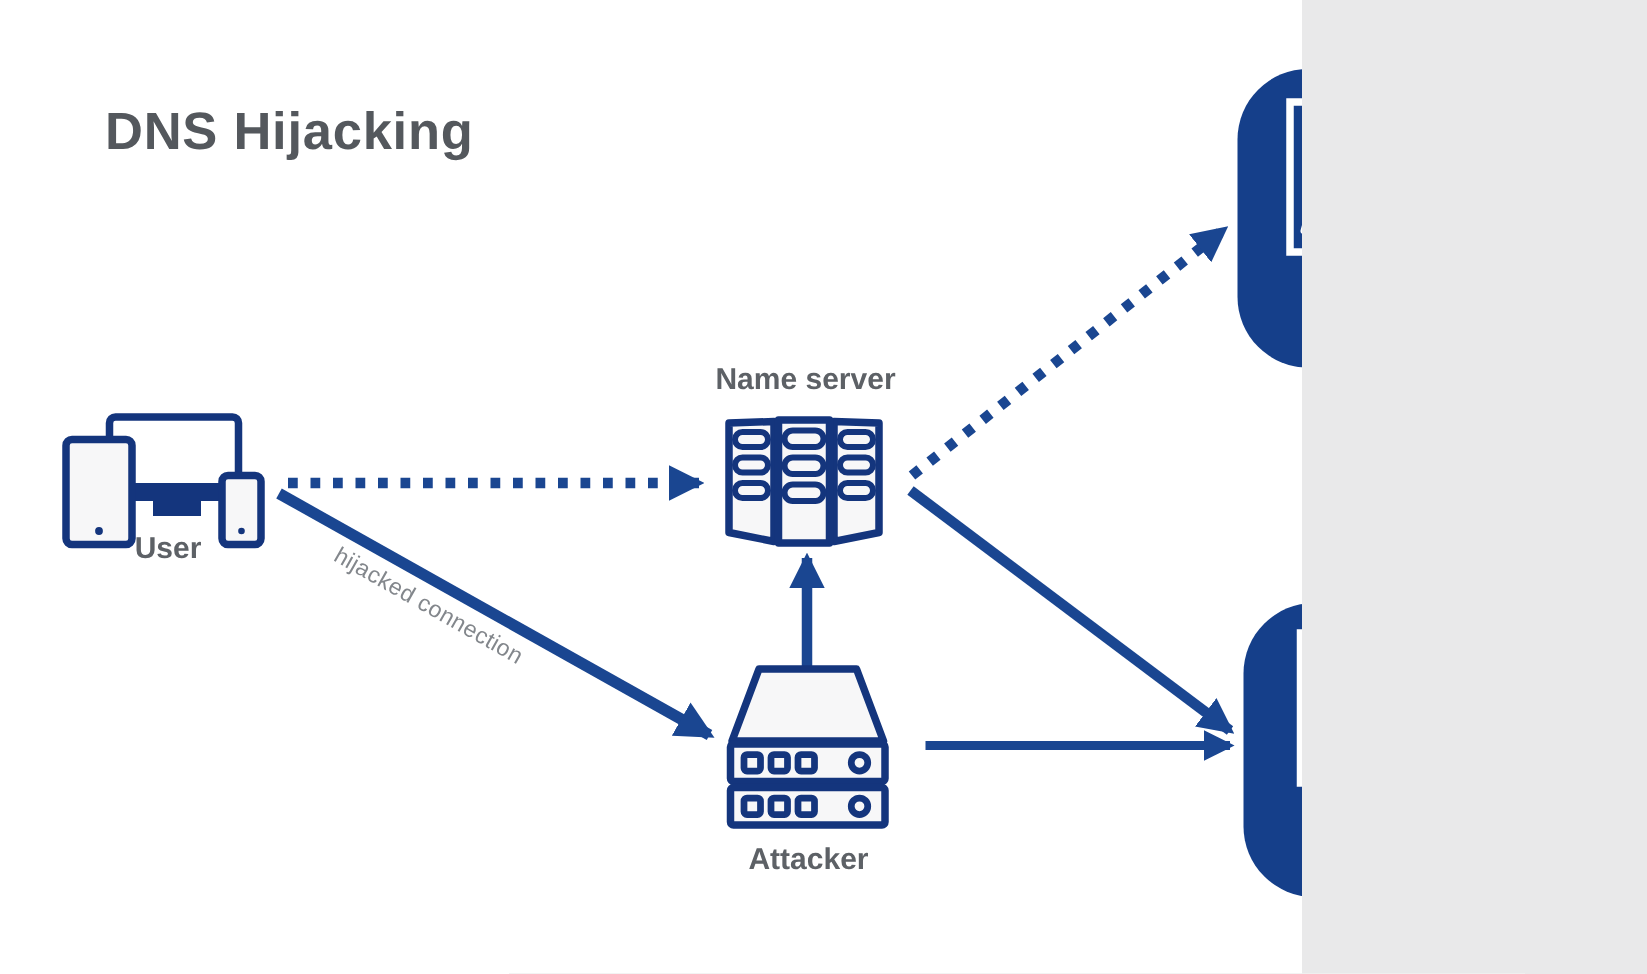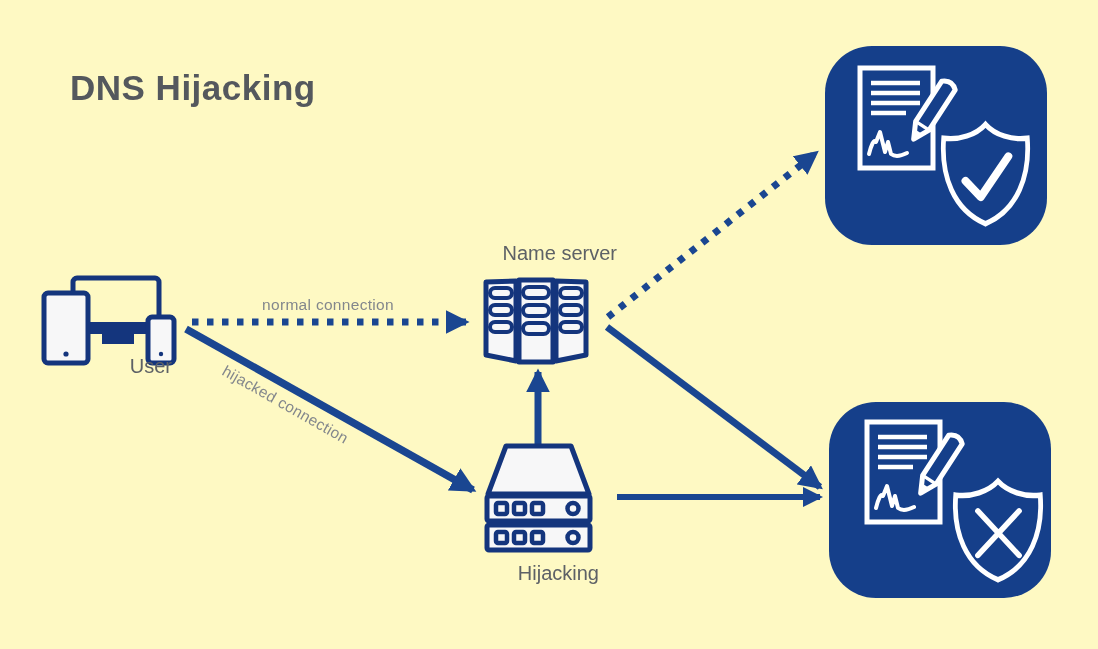--- a/index.html
+++ b/index.html
@@ -1,26 +1,26 @@
 <!DOCTYPE html>
 <html><head>
 <meta charset="utf-8">
 <style>
   html,body{margin:0;padding:0;background:#e9e9ea;}
   .canvas{
-    position:relative;width:1098px;height:649px;overflow:hidden;
-    background:#fef9c3;
+    position:relative;width:868px;height:649px;overflow:hidden;
+    background:#ffffff;
     font-family:"Liberation Sans","DejaVu Sans",sans-serif;
   }
   .title{
     position:absolute;left:70px;top:68px;margin:0;
     font-size:35px;font-weight:bold;letter-spacing:.5px;color:#54585d;
   }
   .node-label{
-    position:absolute;text-align:right;color:#5d6166;font-size:20px;
+    position:absolute;text-align:center;color:#5d6166;font-size:20px;font-weight:bold;
   }
   .node-label.user{left:52px;top:355px;width:120px;}
   .node-label.ns{left:457px;top:242px;width:160px;}
   .node-label.attacker{left:479px;top:562px;width:120px;}
   .conn-label{
     position:absolute;color:#83878c;font-size:15.5px;letter-spacing:.3px;
   }
   .conn-label.normal{left:216px;top:296px;width:224px;text-align:center;}
   .conn-label.hijacked{
     left:228px;top:362px;width:220px;
@@ -127,17 +127,16 @@
         <g transform="translate(950,477) scale(0.96,1.06)">
           <use href="#shield-shape" fill="#153f8a" stroke="#ffffff" stroke-width="5" vector-effect="non-scaling-stroke"></use>
           <path d="M29,32 L72,74 M72,32 L29,74" fill="none" stroke="#ffffff" stroke-width="5.5" stroke-linecap="round" vector-effect="non-scaling-stroke"></path>
         </g>
       </g>
     </g>
   </svg>
 
   <div class="node-label user">User</div>
   <div class="node-label ns">Name server</div>
-  <div class="node-label attacker">Hijacking</div>
-  <div class="conn-label normal">normal connection</div>
+  <div class="node-label attacker">Attacker</div>
   <div class="conn-label hijacked">hijacked connection</div>
 
 </div>
 
 </body></html>

